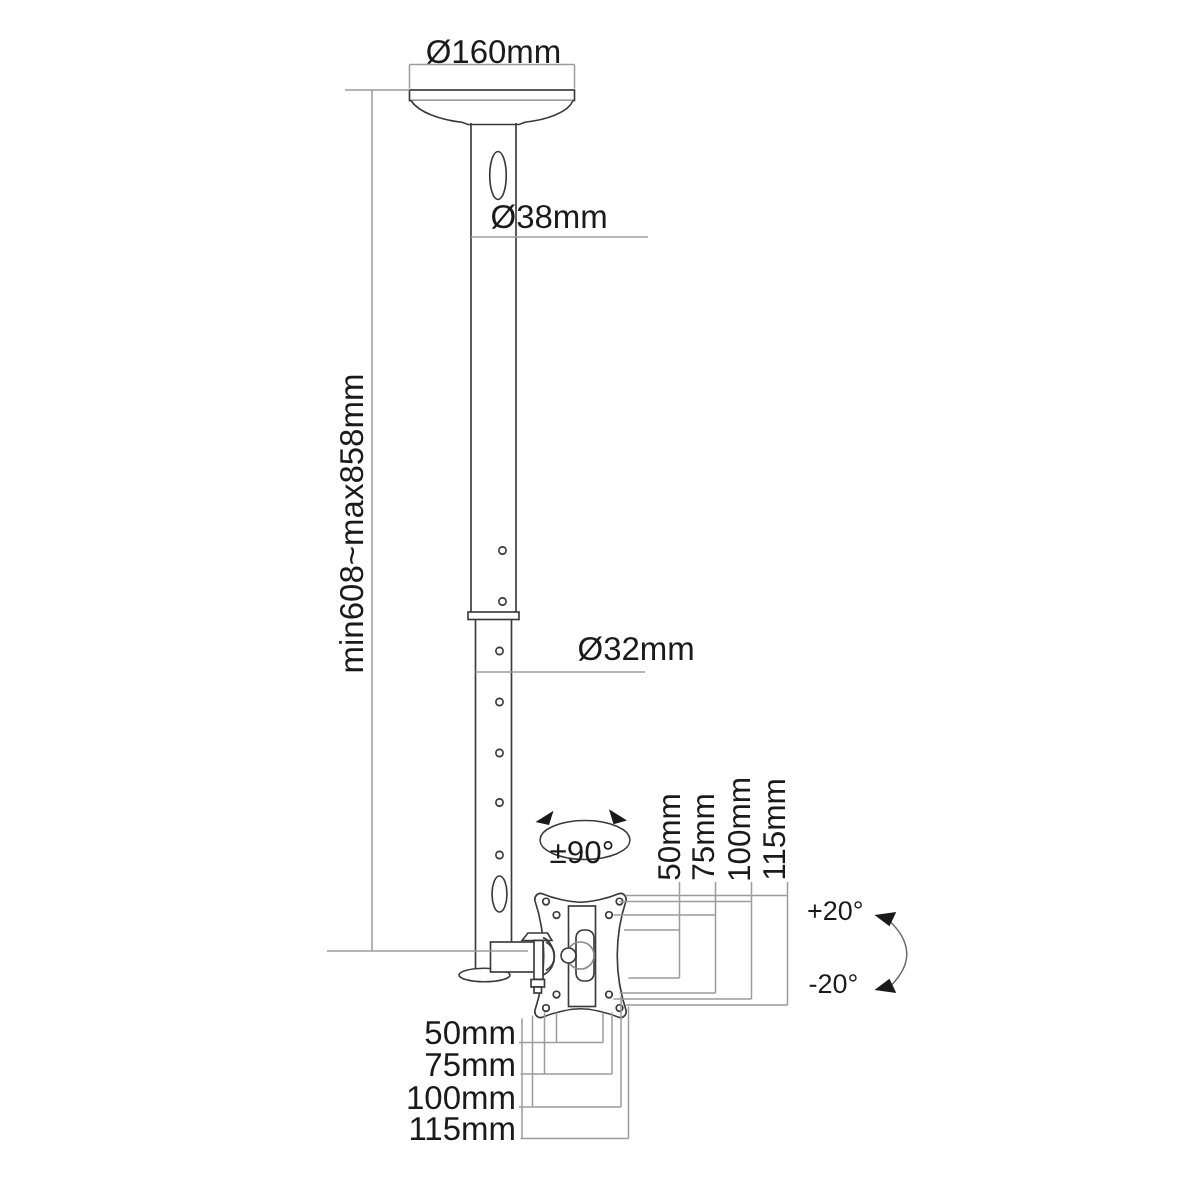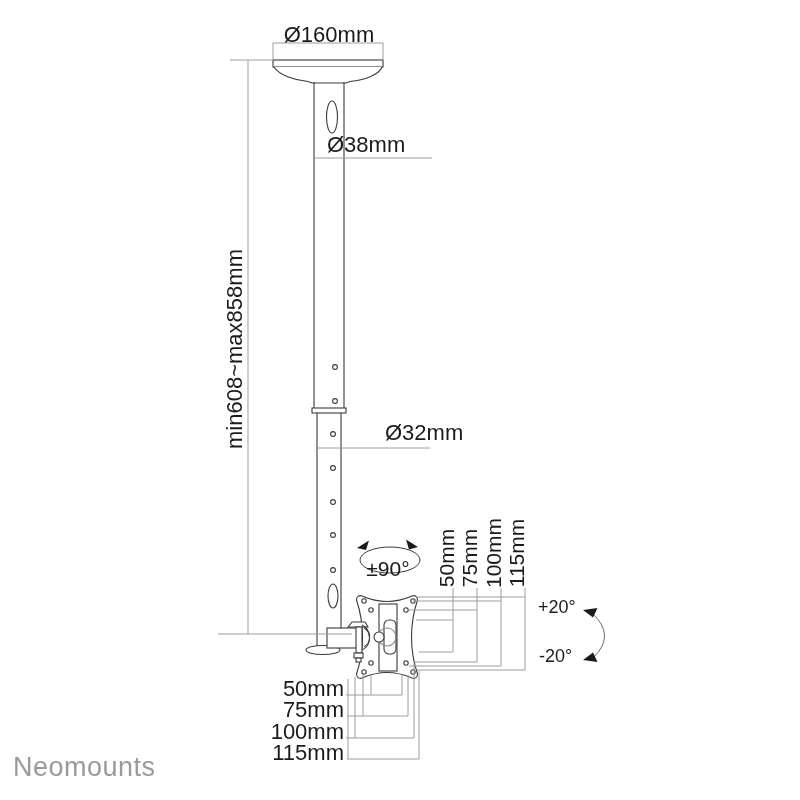--- a/index.html
+++ b/index.html
@@ -139,14 +139,13 @@
   <div class="lbl ctr rot" style="left:407px;top:547px;width:80px;font-size:21px;">50mm</div>
   <div class="lbl ctr rot" style="left:430px;top:547px;width:80px;font-size:21px;">75mm</div>
   <div class="lbl ctr rot" style="left:454px;top:542px;width:80px;font-size:21px;">100mm</div>
   <div class="lbl ctr rot" style="left:477px;top:542px;width:80px;font-size:21px;">115mm</div>
 
   <div class="lbl rgt" style="left:244px;top:678px;width:100px;">50mm</div>
   <div class="lbl rgt" style="left:244px;top:699px;width:100px;">75mm</div>
   <div class="lbl rgt" style="left:244px;top:721px;width:100px;">100mm</div>
   <div class="lbl rgt" style="left:244px;top:742px;width:100px;">115mm</div>
 
-  <div class="logo">Neomounts</div>
 </div>
 
 </body></html>

